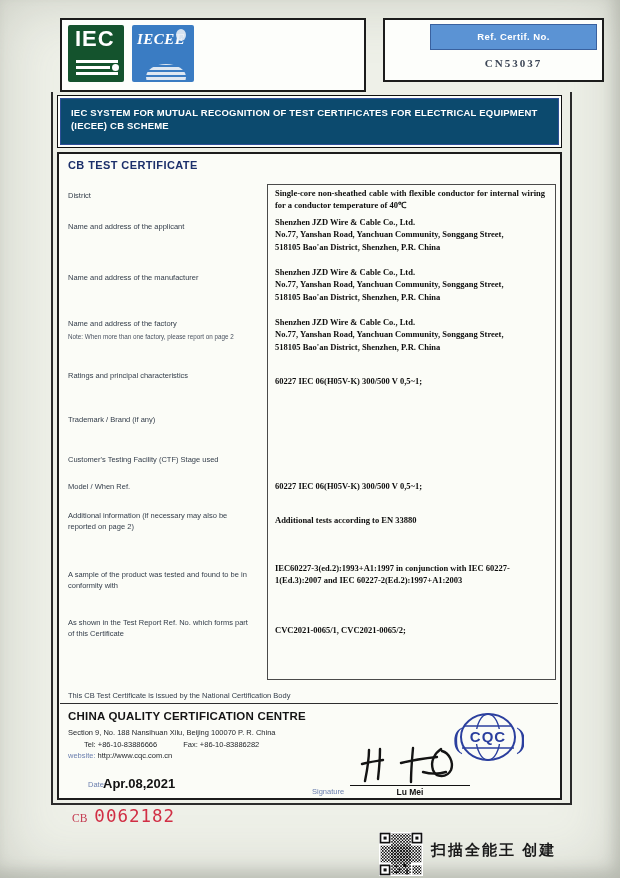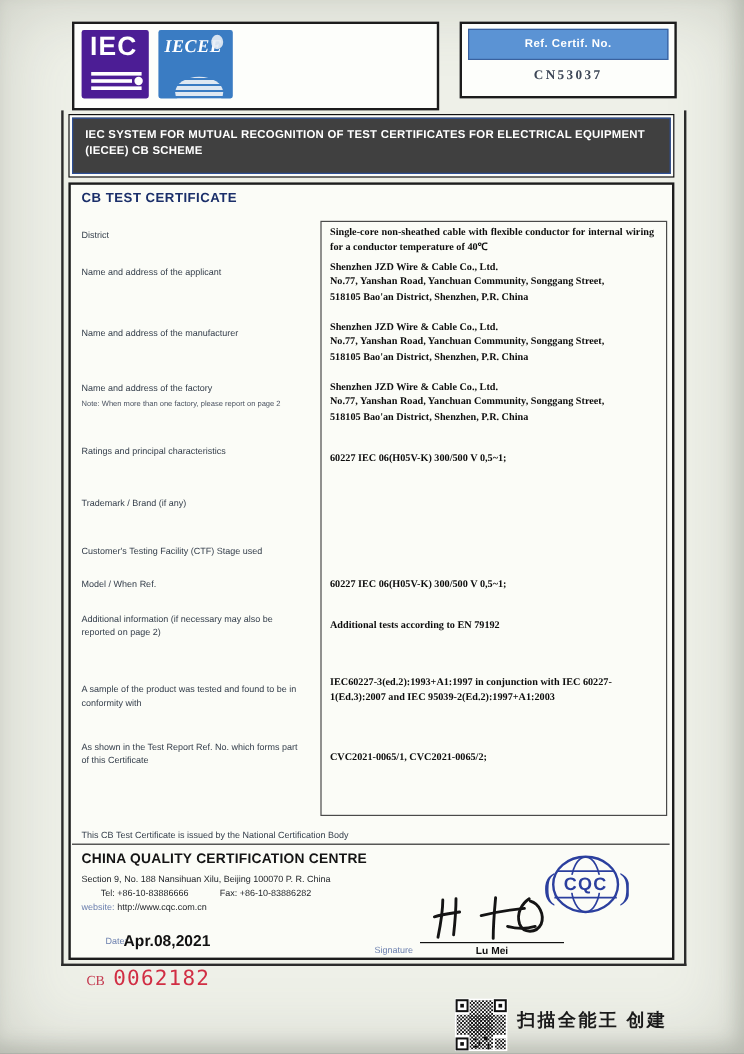--- a/index.html
+++ b/index.html
@@ -3,47 +3,47 @@
 <meta charset="utf-8">
 <style>
   html,body{margin:0;padding:0;background:#9fa29a;}
   .page{position:relative;width:620px;height:878px;margin:0 auto;overflow:hidden;
     background:#eef0e8;font-family:"Liberation Sans",sans-serif;
     box-shadow:inset 0 0 60px rgba(110,115,100,.28), inset -6px -8px 14px rgba(100,105,95,.25);}
   .abs{position:absolute;}
 
   
   .logo-box{left:60px;top:18px;width:302px;height:70px;background:#fdfefb;border:2px solid #1c1c1c;}
-  .iec-square{position:absolute;left:6px;top:5px;width:56px;height:57px;background:#4c1d95;border-radius:2px;}
+  .iec-square{position:absolute;left:6px;top:5px;width:56px;height:57px;background:#14532d;border-radius:2px;}
   .iec-text{display:block;color:#fff;font-weight:bold;font-size:22px;letter-spacing:1px;margin:1px 0 0 7px;
     font-family:"Liberation Sans",sans-serif;}
   .iec-lines{position:absolute;left:8px;bottom:7px;width:42px;}
   .iec-lines i{display:block;height:3px;background:#fff;margin-top:3px;}
   .iec-lines i.l2{position:relative;width:34px;}
   .iec-lines i.l2 b{position:absolute;right:-9px;top:-2px;width:7px;height:7px;border-radius:50%;background:#fff;}
   .iecee-square{position:absolute;left:70px;top:5px;width:62px;height:57px;background:#3a7cc3;border-radius:2px;overflow:hidden;}
   .iecee-text{display:block;color:#fff;font-weight:bold;font-style:italic;font-size:15px;margin:6px 0 0 5px;
     font-family:"Liberation Serif",serif;letter-spacing:.5px;}
   .iecee-plug{position:absolute;left:14px;bottom:-8px;width:40px;height:26px;border-radius:50%;
     background:repeating-linear-gradient(0deg,#dfe8f2 0 3px,#3a7cc3 3px 5px);}
   .iecee-knob{position:absolute;right:8px;top:4px;width:10px;height:12px;border-radius:50%;background:#e7edf5;opacity:.9;}
 
-  .ref-box{left:383px;top:18px;width:177px;height:60px;background:#fdfefb;border:2px solid #1c1c1c;}
+  .ref-box{left:383px;top:18px;width:177px;height:60px;background:#fdfefb;border:2px solid #1c1c1c;padding-left:40px;}
   .ref-head{margin:4px 5px 0 5px;height:24px;line-height:24px;background:#5b93d4;border:1px solid #39619f;
     color:#fff;font-weight:bold;font-size:9.5px;text-align:center;letter-spacing:.4px;}
   .ref-val{margin-top:7px;text-align:center;font-family:"Liberation Serif",serif;font-size:11px;
     color:#3c4656;letter-spacing:2px;font-weight:bold;}
 
   
   .outer-frame{left:51px;top:92px;width:517px;height:711px;border-left:2px solid #2b2b2b;
     border-right:2px solid #2b2b2b;border-bottom:2px solid #2b2b2b;}
 
   
   .banner{left:57px;top:95px;width:505px;height:53px;border:1.5px solid #101010;background:#fdfefb;padding:2px;box-sizing:border-box;}
-  .banner-inner{width:100%;height:100%;box-sizing:border-box;background:#404040;border:1px solid #2d4f96;
+  .banner-inner{width:100%;height:100%;box-sizing:border-box;background:#0c4a6e;border:1px solid #2d4f96;
     color:#fff;font-weight:bold;font-size:9.5px;line-height:1.4;padding:7px 10px;letter-spacing:.2px;}
 
   
   .main-box{left:57px;top:152px;width:505px;height:648px;background:#fbfcf7;border:2px solid #1c1c1c;box-sizing:border-box;}
   .cert-title{left:68px;top:159px;font-size:11px;font-weight:bold;color:#1b2f6a;letter-spacing:.4px;}
   .value-box{left:267px;top:184px;width:287px;height:494px;border:1px solid #4a4a4a;}
 
   .flabel{left:68px;width:188px;font-size:7.5px;color:#333d4a;line-height:1.4;}
   .fnote{left:68px;width:195px;font-size:6.3px;color:#4a5260;}
   .fvalue{left:275px;width:270px;font-size:8.5px;font-weight:600;color:#0d0d0d;line-height:1.45;
@@ -132,22 +132,22 @@
 No.77, Yanshan Road, Yanchuan Community, Songgang Street,
 518105 Bao'an District, Shenzhen, P.R. China</div>
   <div class="abs fvalue" style="top:266px">Shenzhen JZD Wire &amp; Cable Co., Ltd.
 No.77, Yanshan Road, Yanchuan Community, Songgang Street,
 518105 Bao'an District, Shenzhen, P.R. China</div>
   <div class="abs fvalue" style="top:316px">Shenzhen JZD Wire &amp; Cable Co., Ltd.
 No.77, Yanshan Road, Yanchuan Community, Songgang Street,
 518105 Bao'an District, Shenzhen, P.R. China</div>
   <div class="abs fvalue" style="top:375px">60227 IEC 06(H05V-K) 300/500 V 0,5~1;</div>
   <div class="abs fvalue" style="top:480px">60227 IEC 06(H05V-K) 300/500 V 0,5~1;</div>
-  <div class="abs fvalue" style="top:514px">Additional tests according to EN 79192</div>
-  <div class="abs fvalue wrap" style="top:562px">IEC60227-3(ed.2):1993+A1:1997 in conjunction with IEC 60227-1(Ed.3):2007 and IEC 95039-2(Ed.2):1997+A1:2003</div>
+  <div class="abs fvalue" style="top:514px">Additional tests according to EN 33880</div>
+  <div class="abs fvalue wrap" style="top:562px">IEC60227-3(ed.2):1993+A1:1997 in conjunction with IEC 60227-1(Ed.3):2007 and IEC 60227-2(Ed.2):1997+A1:2003</div>
   <div class="abs fvalue" style="top:624px">CVC2021-0065/1, CVC2021-0065/2;</div>
 
   <div class="abs issued-line">This CB Test Certificate is issued by the National Certification Body</div>
   <div class="abs footer-rule"></div>
   <div class="abs ncb-name">CHINA QUALITY CERTIFICATION CENTRE</div>
   <div class="abs ncb-line ncb-addr">Section 9, No. 188 Nansihuan Xilu, Beijing 100070 P. R. China</div>
   <div class="abs ncb-line ncb-telfax">
     <span>Tel: +86-10-83886666</span><span class="gap"></span><span>Fax: +86-10-83886282</span>
   </div>
   <div class="abs ncb-line ncb-web">

